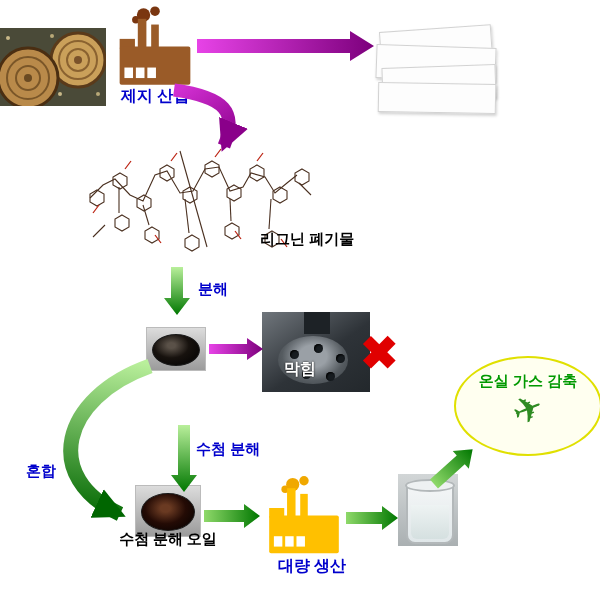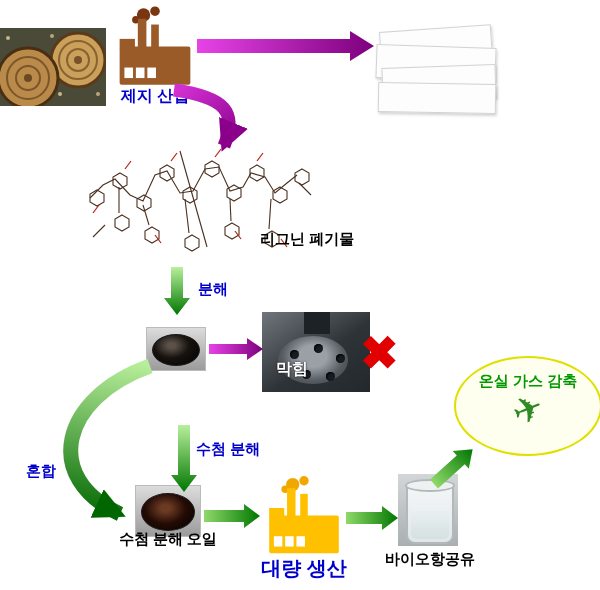--- a/index.html
+++ b/index.html
@@ -16,21 +16,21 @@
         background:radial-gradient(ellipse at 40% 35%, #5a5148 0 10%, #17120e 45%, #000 100%);
         border:1px solid #1a1a1a;}
   .dish.red{background:radial-gradient(ellipse at 45% 40%, #6a3a22 0 12%, #240b05 50%, #000 100%);}
 
   .machine{background:linear-gradient(145deg,#70767c,#2e3338 55%,#23282c);}
   .flange{position:absolute;left:16px;top:24px;width:70px;height:48px;border-radius:50%;
           background:radial-gradient(ellipse at 50% 42%, #9aa0a6 0 28%, #565c61 62%, #373d42 100%);}
   .hole{position:absolute;width:9px;height:9px;border-radius:50%;background:#171c20;
         box-shadow:inset 1px 1px 2px #000;}
   .mtool{position:absolute;left:42px;top:0;width:26px;height:22px;background:#1d2226;}
-  .clog-label{position:absolute;left:14px;bottom:12px;color:#fff;font-weight:bold;font-size:16px;
+  .clog-label{position:absolute;left:22px;bottom:12px;color:#fff;font-weight:bold;font-size:16px;
         text-shadow:0 0 2px #000;text-align:right;}
 
   .sheet{position:absolute;background:#fdfdfd;border:1px solid #d2d2d2;
          box-shadow:1px 2px 3px rgba(0,0,0,.18);}
 
   .jarphoto{background:linear-gradient(#d2d6d7,#aab0b2);}
   .jar{position:absolute;left:8px;top:8px;width:44px;height:58px;border:2px solid #b3b8ba;
        border-radius:4px 4px 9px 9px;background:linear-gradient(#f4f6f7,#e0e7e9);}
   .jar-liquid{position:absolute;left:3px;right:3px;bottom:3px;height:58%;
        background:linear-gradient(#eef3f3,#d5e0e0);border-radius:0 0 6px 6px;}
@@ -183,29 +183,28 @@
         <rect x="8" y="34" width="16" height="10"></rect>
         <rect x="8" y="42" width="74" height="40" rx="2"></rect>
       </g>
       <g fill="#ffffff">
         <rect x="13" y="64" width="9" height="11"></rect>
         <rect x="25" y="64" width="9" height="11"></rect>
         <rect x="37" y="64" width="9" height="11"></rect>
       </g>
     </svg>
   </div>
-  <div class="abs lbl blue center" style="left:258px;top:556px;width:92px;font-size:20px;">대량 생산</div>
+  <div class="abs lbl blue center" style="left:266px;top:556px;width:92px;font-size:16px;font-family:Liberation Serif, serif;">대량 생산</div>
 
   <div class="abs jarphoto" style="left:398px;top:474px;width:60px;height:72px;">
     <div class="jar">
       <div class="jar-liquid"></div>
       <div class="jar-rim"></div>
     </div>
   </div>
-  <div class="abs lbl center" style="left:378px;top:550px;width:104px;">바이오항공유</div>
 
   <svg class="overlay" width="600" height="590" viewBox="0 0 600 590">
     <defs>
       <linearGradient id="magH" x1="0" y1="0" x2="1" y2="0">
         <stop offset="0" stop-color="#e743e7"></stop>
           <stop offset="1" stop-color="#7c007c"></stop>
       </linearGradient>
       <linearGradient id="magC" gradientUnits="userSpaceOnUse" x1="180" y1="90" x2="224" y2="152">
         <stop offset="0" stop-color="#d12fd1"></stop>
           <stop offset="1" stop-color="#8a008a"></stop>

